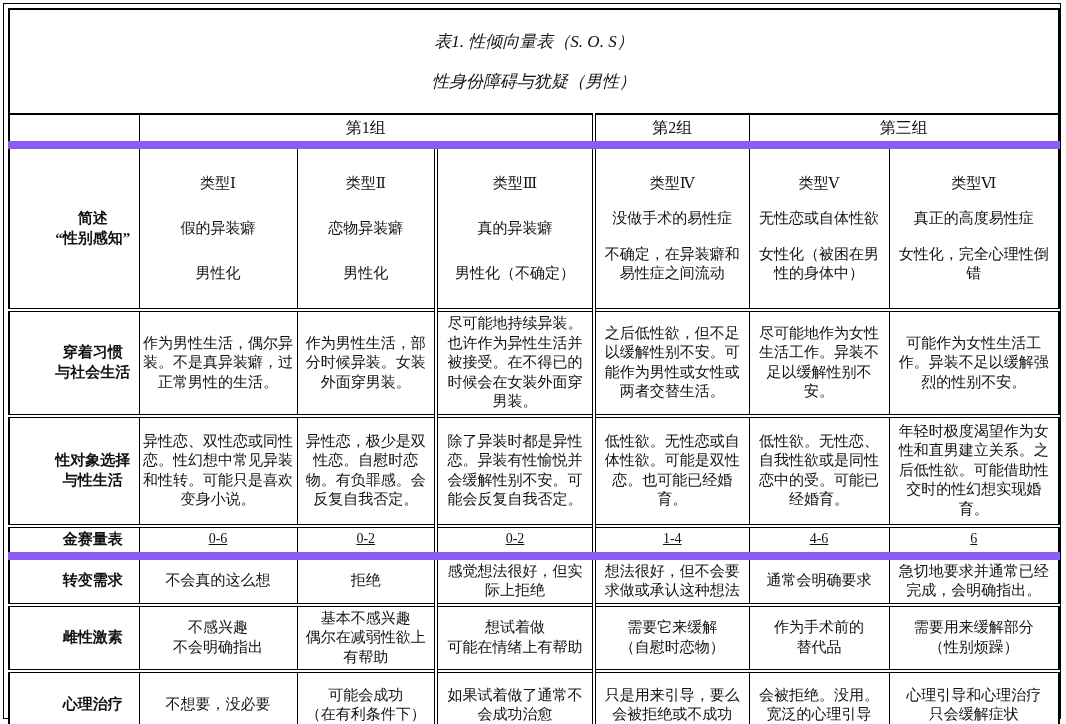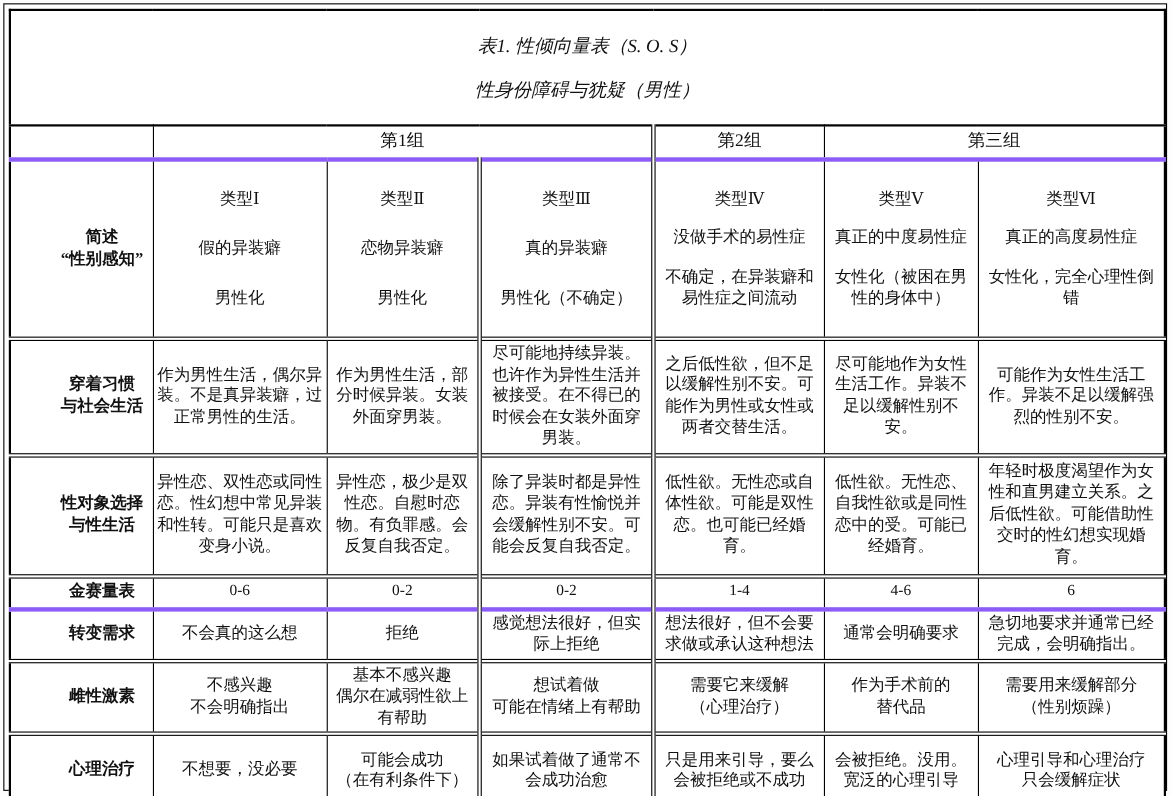--- a/index.html
+++ b/index.html
@@ -15,34 +15,34 @@
     position:absolute;left:8px;top:8px;
     border-collapse:collapse;table-layout:fixed;background:#fff;
     border:2px solid #000;
   }
   td{
     border:1px solid #000;text-align:center;vertical-align:middle;
     padding:2px 3px;font-size:15px;line-height:1.3;
     white-space:pre-line;overflow:hidden;box-sizing:border-box;
   }
   
-  tr.rule-solid > td{border-top:4px solid #8b5cf6;}
+  tr.rule-solid > td{border-top:8px solid #8b5cf6;}
   tr.rule-double > td{border-top:4px double #000;}
   
   td.dv{border-left:4px double #000;}
   .title-cell{border-bottom:2px solid #000;padding:1px 0;text-align:center;}
   .title-line{font-size:17px;font-style:italic;line-height:1.25;}
   .group-cell{font-size:16px;height:31px;}
   .rowlabel{font-weight:bold;font-size:15px;padding-left:40px;}
   .typebox{
     display:flex;flex-direction:column;justify-content:space-between;
     height:110px;padding:3px 0;
   }
   .typebox > div{white-space:pre-line;}
-  .kinsey-val{font-size:14px;}
+  .kinsey-val{font-size:14px;text-decoration:underline;}
 </style>
 </head>
 <body>
 
 <div class="page-frame"></div>
 
 <table class="sos">
   <colgroup>
     <col style="width:130px">
       <col style="width:158px">
@@ -95,21 +95,21 @@
     <td class="dv">
       <div class="typebox">
         <div>类型Ⅳ</div>
         <div>没做手术的易性症</div>
         <div>不确定，在异装癖和易性症之间流动</div>
       </div>
     </td>
     <td>
       <div class="typebox">
         <div>类型Ⅴ</div>
-        <div>真正的中度易性症</div>
+        <div>无性恋或自体性欲</div>
         <div>女性化（被困在男性的身体中）</div>
       </div>
     </td>
     <td>
       <div class="typebox">
         <div>类型Ⅵ</div>
         <div>真正的高度易性症</div>
         <div>女性化，完全心理性倒错</div>
       </div>
     </td>
@@ -159,21 +159,21 @@
 
   <tr class="rule-double" style="height:50px">
     <td class="rowlabel">雌性激素</td>
     <td>不感兴趣
 不会明确指出</td>
     <td>基本不感兴趣
 偶尔在减弱性欲上有帮助</td>
     <td class="dv">想试着做
 可能在情绪上有帮助</td>
     <td class="dv">需要它来缓解
-（心理治疗）</td>
+（自慰时恋物）</td>
     <td>作为手术前的
 替代品</td>
     <td>需要用来缓解部分
 （性别烦躁）</td>
   </tr>
 
   <tr class="rule-double" style="height:68px">
     <td class="rowlabel">心理治疗</td>
     <td>不想要，没必要</td>
     <td>可能会成功

